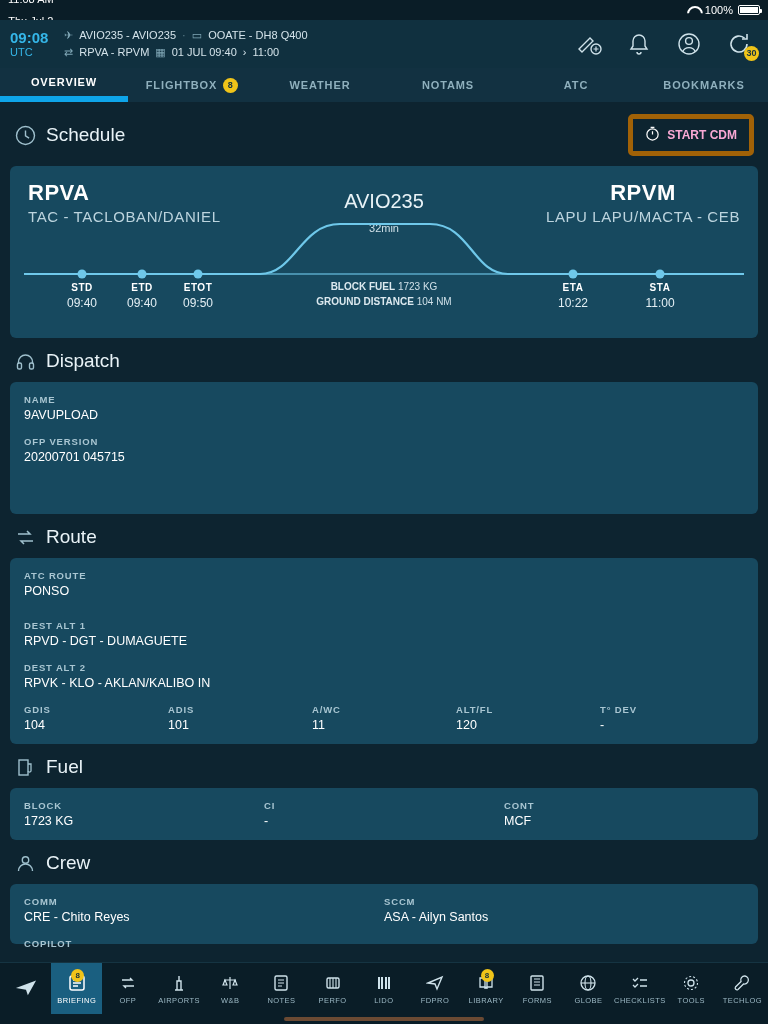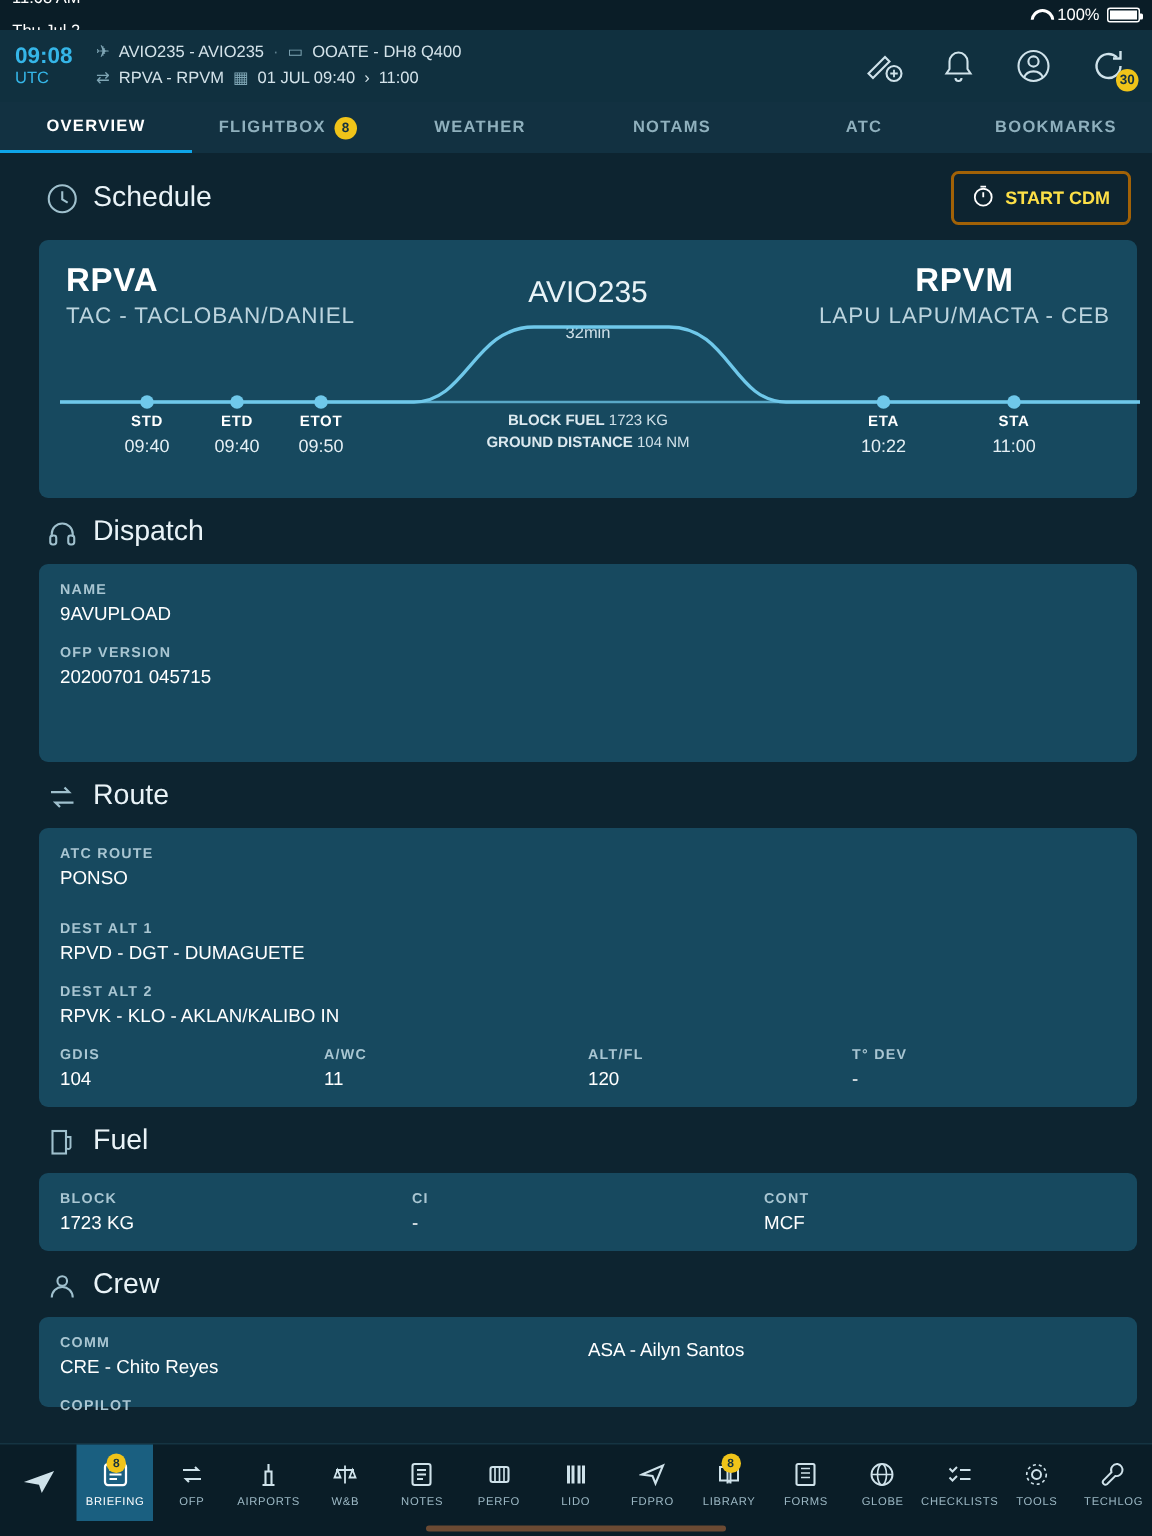--- a/index.html
+++ b/index.html
@@ -50,39 +50,39 @@
     background: #f0c419; color: #14313f; font-size: 9px; font-weight: bold;
     border-radius: 50%; width: 15px; height: 15px; line-height: 15px; text-align: center;
   }
 
   
   .tabs { height: 34px; background: #123141; display: flex; align-items: stretch; }
   .tab {
     flex: 1; display: flex; align-items: center; justify-content: center; gap: 6px;
     font-size: 11px; letter-spacing: .08em; color: #8fb0bd; font-weight: bold;
   }
-  .tab.active { color: #ffffff; border-bottom: 2px solid #0ea5e9; }
+  .tab.active { color: #ffffff; border-bottom: 6px solid #0ea5e9; }
   .tab .chip {
     background: #f0c419; color: #14313f; font-size: 9px; font-weight: bold;
     border-radius: 50%; width: 15px; height: 15px; line-height: 15px; text-align: center;
   }
 
   
-  .content { flex: 1; overflow: hidden; background: #0d2430; margin-left: 16px; }
+  .content { flex: 1; overflow: hidden; background: #0d2430; }
   .sec-head {
     display: flex; align-items: center; gap: 10px;
     padding: 12px 14px 10px 14px;
   }
   .sec-head .t { font-size: 19px; color: #e9f3f7; }
   .sec-head .sico { color: #9fc0cd; width: 22px; height: 22px; display:flex; align-items:center; justify-content:center;}
   .sec-head .spacer { margin-left: auto; }
   .startcdm {
     display: flex; align-items: center; gap: 7px;
-    border: 2px solid #a16207; border-radius: 5px;
-    padding: 7px 12px; font-size: 12px; font-weight: bold; color: #fde047;
+    border: 5px solid #a16207; border-radius: 5px;
+    padding: 7px 12px; font-size: 12px; font-weight: bold; color: #f9a8d4;
     background: transparent;
   }
 
   .card { background: #17495f; border-radius: 6px; margin: 0 10px; }
 
   
   .sched { height: 172px; position: relative; padding: 14px 16px; }
   .sched .orig { position: absolute; left: 18px; top: 14px; }
   .sched .dest { position: absolute; right: 18px; top: 14px; text-align: center; }
   .apt { font-size: 22px; font-weight: bold; color: #ffffff; letter-spacing: .5px; }
@@ -341,20 +341,24 @@
       <div class="fld">
         <div class="fk">DEST ALT 2</div>
         <div class="fv">RPVK - KLO - AKLAN/KALIBO IN</div>
       </div>
       <div class="grid5">
         <div>
           <div class="fk">GDIS</div>
           <div class="fv">104</div>
         </div>
         <div>
+          <div class="fk">ADIS</div>
+          <div class="fv">101</div>
+        </div>
+        <div>
           <div class="fk">A/WC</div>
           <div class="fv">11</div>
         </div>
         <div>
           <div class="fk">ALT/FL</div>
           <div class="fv">120</div>
         </div>
         <div>
           <div class="fk">T° DEV</div>
           <div class="fv">-</div>
@@ -398,20 +402,21 @@
       <span class="t">Crew</span>
     </div>
     <div class="dcard" style="height:60px;">
       <div class="grid2">
         <div>
           <div class="fk">COMM</div>
           <div class="fv">CRE - Chito Reyes</div>
           <div class="fk" style="margin-top:14px;">COPILOT</div>
         </div>
         <div>
+          <div class="fk">SCCM</div>
           <div class="fv">ASA - Ailyn Santos</div>
         </div>
       </div>
     </div>
 
   </div>
 
   <div class="bottombar">
     <div class="bitem">
       <span class="bi">

